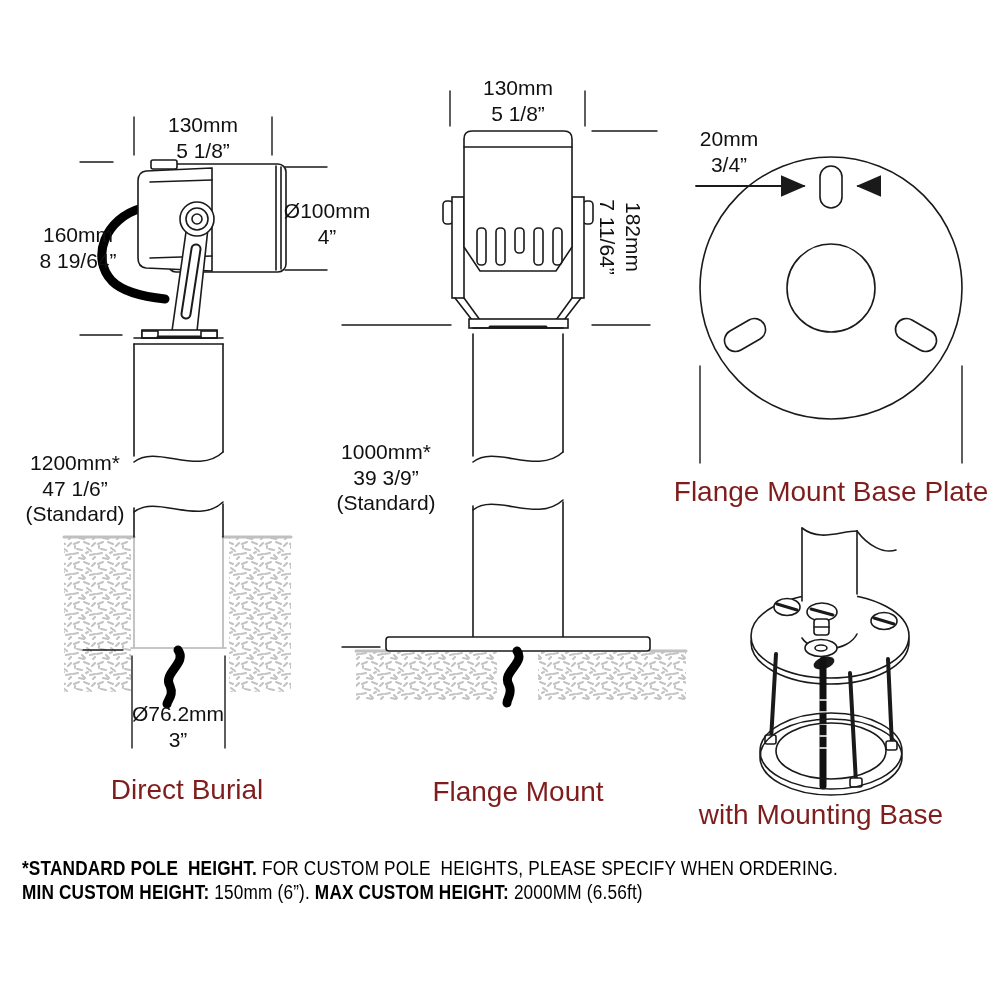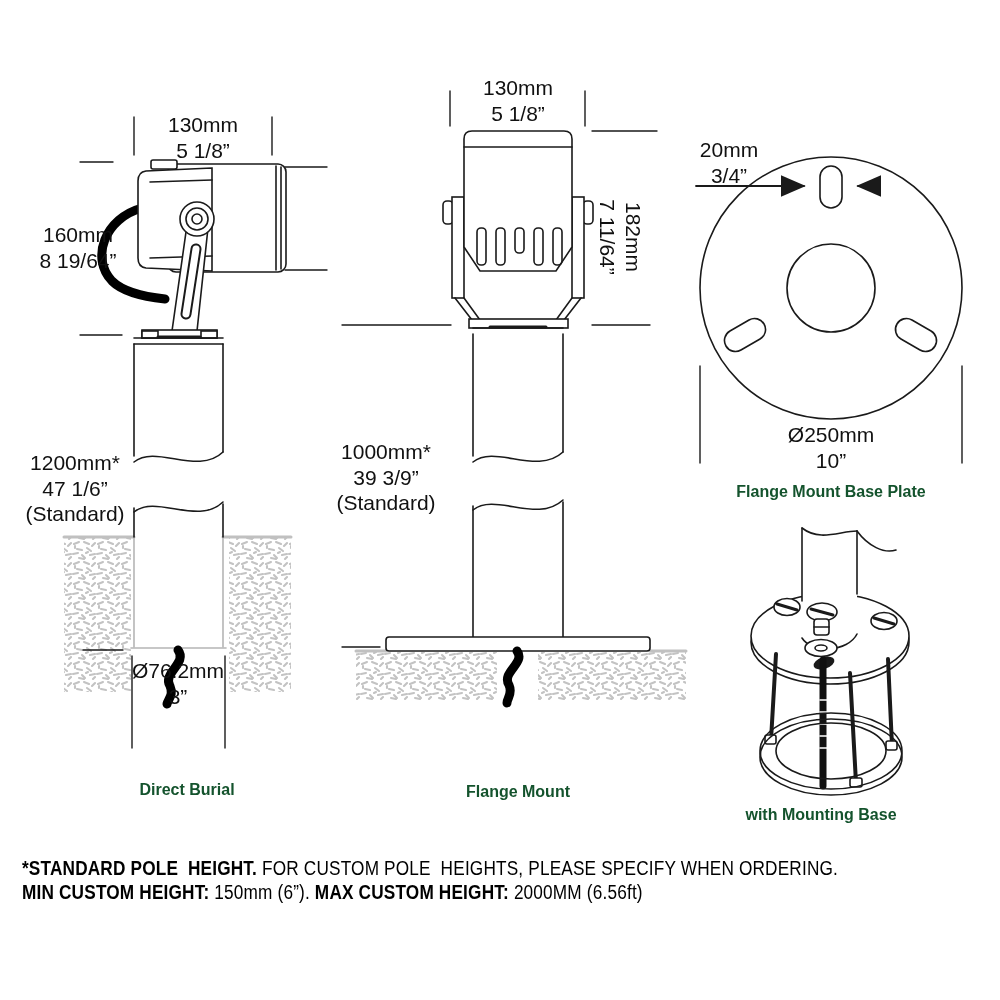--- a/index.html
+++ b/index.html
@@ -8,21 +8,21 @@
     font-family:"Liberation Sans",sans-serif;color:#111;
   }
   #art{position:absolute;left:0;top:0;}
   .dim{
     position:absolute;transform:translate(-50%,-50%);
     font-size:21px;line-height:1.22;text-align:center;white-space:pre;color:#111;
   }
   .dim.rot{transform:translate(-50%,-50%) rotate(90deg);}
   .cap{
     position:absolute;transform:translate(-50%,-50%);
-    font-size:16px;font-weight:bold;text-align:center;white-space:pre;color:#14532d;
+    font-size:28px;font-weight:normal;text-align:center;white-space:pre;color:#7f1d1d;
   }
   .footnote{
     position:absolute;left:22px;top:856px;width:1150px;
     font-size:20.5px;line-height:24px;letter-spacing:.2px;
     transform:scaleX(.84);transform-origin:left top;white-space:pre-wrap;color:#000;
   }
   .footnote b{font-weight:bold;}
 </style>
 </head>
 <body>
@@ -229,31 +229,31 @@
       <rect x="886" y="741" width="11" height="9" rx="2" fill="#fff"></rect>
       <rect x="850" y="778" width="12" height="9" rx="2" fill="#fff"></rect>
 
       <ellipse cx="831" cy="757" rx="71" ry="38"></ellipse>
       <ellipse cx="831" cy="751" rx="71" ry="38"></ellipse>
       <ellipse cx="831" cy="751" rx="55" ry="28"></ellipse>
     </g>
   </svg>
 
   <div class="dim" style="left:203px;top:138px"><div>130mm</div><div>5 1/8”</div></div>
+  <div class="dim" style="left:327px;top:224px"><div>Ø100mm</div><div>4”</div></div>
   <div class="dim" style="left:78px;top:248px"><div>160mm</div><div>8 19/64”</div></div>
   <div class="dim" style="left:75px;top:488px"><div>1200mm*</div><div>47 1/6”</div><div>(Standard)</div></div>
-  <div class="dim" style="left:178px;top:684px"><div>Ø76.2mm</div><div>3”</div></div>
+  <div class="dim" style="left:178px;top:727px"><div>Ø76.2mm</div><div>3”</div></div>
   <div class="cap" style="left:187px;top:790px">Direct Burial</div>
 
   <div class="dim" style="left:518px;top:101px"><div>130mm</div><div>5 1/8”</div></div>
   <div class="dim rot" style="left:620px;top:237px"><div>182mm</div><div>7 11/64”</div></div>
   <div class="dim" style="left:386px;top:477px"><div>1000mm*</div><div>39 3/9”</div><div>(Standard)</div></div>
   <div class="cap" style="left:518px;top:792px">Flange Mount</div>
 
-  <div class="dim" style="left:729px;top:163px"><div>20mm</div><div>3/4”</div></div>
-  <div class="dim" style="left:831px;top:448px"><div>Ø250mm</div><div>10”</div></div>
+  <div class="dim" style="left:729px;top:152px"><div>20mm</div><div>3/4”</div></div>
   <div class="cap" style="left:831px;top:492px">Flange Mount Base Plate</div>
 
   <div class="cap" style="left:821px;top:815px">with Mounting Base</div>
 
   <div class="footnote"><div><b>*STANDARD POLE  HEIGHT.</b><span> FOR CUSTOM POLE  HEIGHTS, PLEASE SPECIFY WHEN ORDERING.</span></div><div><b>MIN CUSTOM HEIGHT:</b><span> 150mm (6”). </span><b>MAX CUSTOM HEIGHT:</b><span> 2000MM (6.56ft)</span></div></div>
 
 </div>
 
 </body></html>

